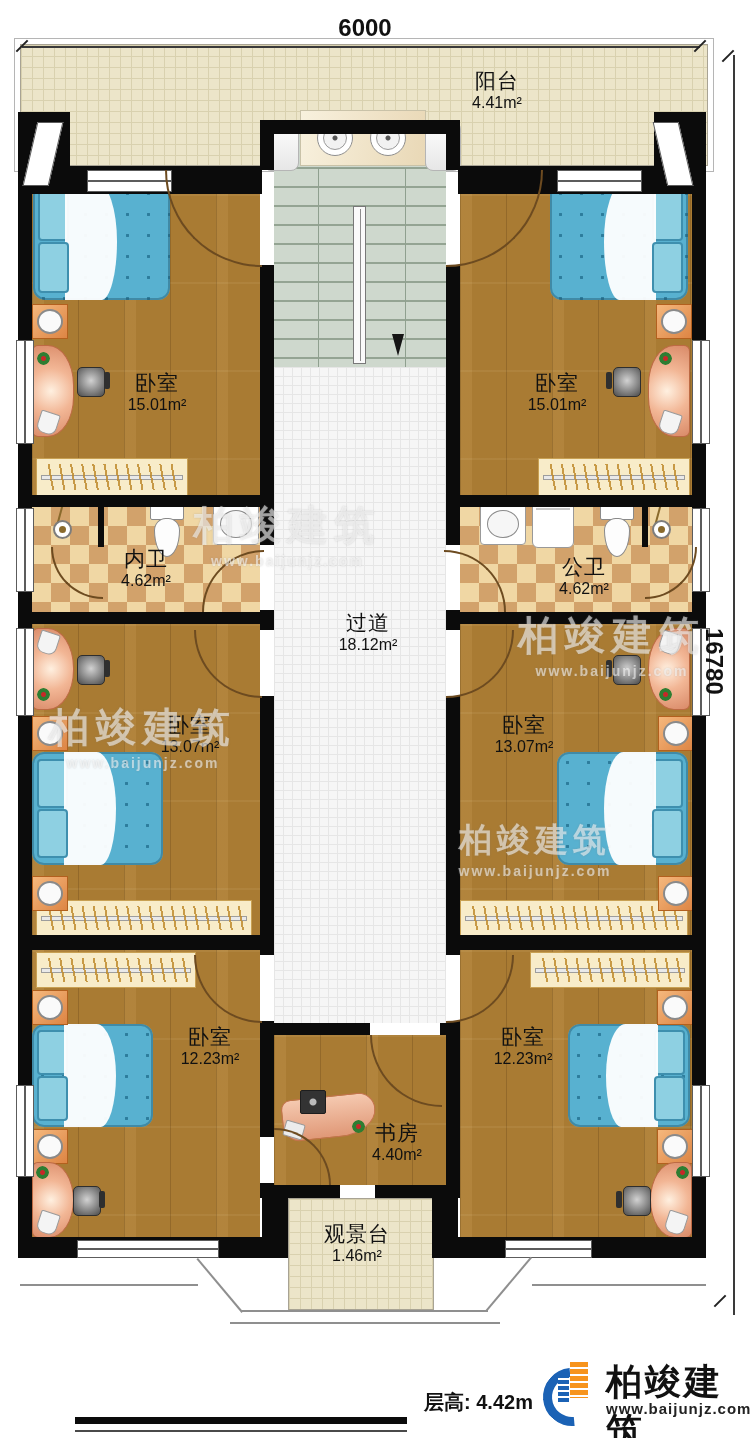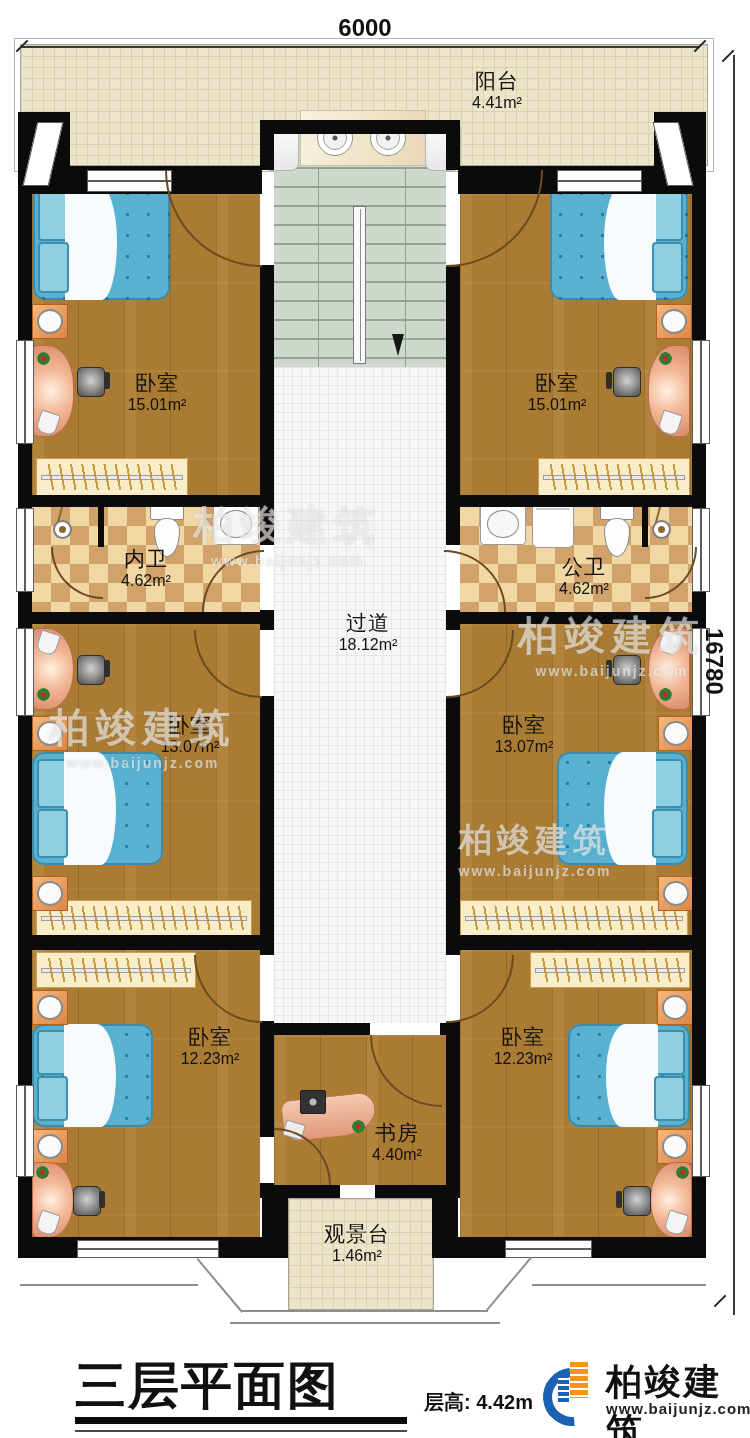--- a/index.html
+++ b/index.html
@@ -340,21 +340,20 @@
     </div>
   <div class="wm" style="left:28px;top:700px;width:230px;">
     <div class="wm-t">柏竣建筑</div>
       <div class="wm-u">www.baijunjz.com</div>
     </div>
   <div class="wm small" style="left:440px;top:818px;width:190px;">
     <div class="wm-t">柏竣建筑</div>
       <div class="wm-u">www.baijunjz.com</div>
     </div>
 
-  <div class="pg-title">三层平面图</div>
   <div class="pg-height">
     <span>层高:</span> <span>4.42m</span></div>
   <div class="uline1"></div>
   <div class="uline2"></div>
   <div class="logo-icon">
     <div class="swoosh"></div>
     <div class="bldg-bl"></div>
     <div class="bldg-or"></div>
   </div>
   <div class="logo-name">柏竣建筑</div>

